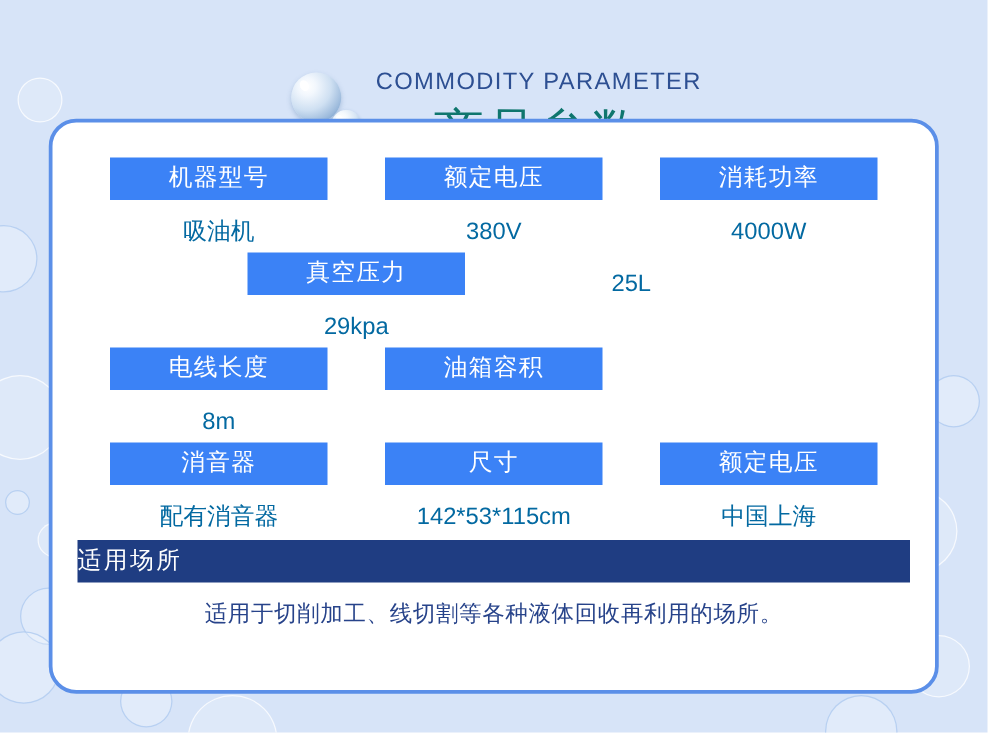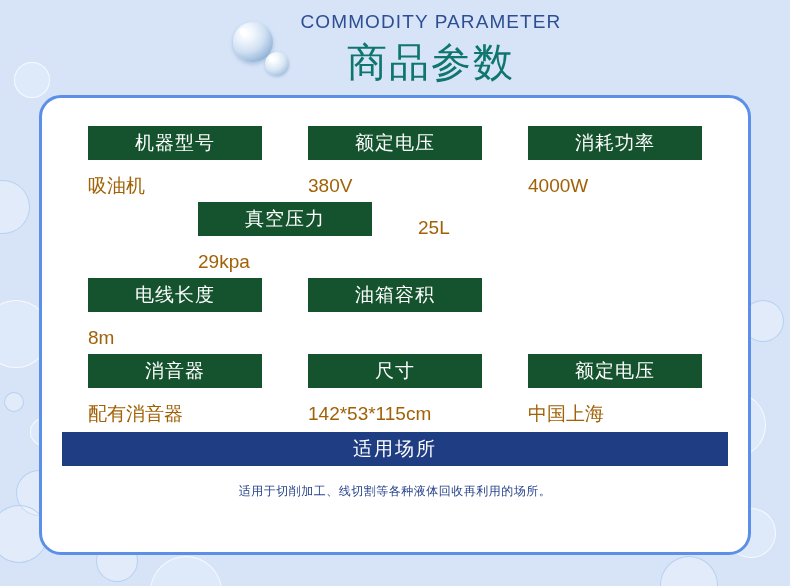--- a/index.html
+++ b/index.html
@@ -38,23 +38,24 @@
   .header {
     position: relative;
     z-index: 2;
     height: 92px;
     display: flex;
     align-items: flex-start;
     justify-content: center;
   }
   .header-inner {
     display: flex;
-    align-items: flex-end;
+    align-items: flex-start;
     gap: 6px;
-    padding-top: 8px;
+    padding-top: 20px;
+    margin-top: 32px;
   }
   .droplets {
     position: relative;
     width: 66px;
     height: 72px;
     flex: none;
   }
   .drop-big {
     position: absolute;
     left: 4px;
@@ -146,61 +147,61 @@
     display: flex;
     justify-content: center;
     gap: 46px;
     margin-bottom: 0;
   }
   .cell {
     width: 174px;
     flex: none;
   }
   .cell-label {
-    background: #14532d;
+    background: #3b82f6;
     color: #ffffff;
     font-size: 19px;
     text-align: center;
     line-height: 34px;
     height: 34px;
     letter-spacing: 1px;
     white-space: nowrap;
     overflow: hidden;
   }
   .cell-value {
     height: 42px;
     line-height: 51px;
-    text-align: left;
-    color: #a16207;
+    text-align: center;
+    color: #0369a1;
     font-size: 19px;
     white-space: nowrap;
   }
   .cell-value sup {
     font-size: 12px;
     vertical-align: super;
     line-height: 0;
   }
 
   .wide-row {
     padding: 0 10px;
     margin-top: 2px;
   }
   .wide-label {
     background: #1f3d82;
     color: #ffffff;
     font-size: 19px;
-    text-align: center;
+    text-align: left;
     line-height: 34px;
     height: 34px;
     letter-spacing: 2px;
   }
   .wide-value {
     text-align: center;
     color: #27438a;
-    font-size: 12px;
+    font-size: 18px;
     line-height: 50px;
     height: 60px;
     letter-spacing: .5px;
   }
 </style>
 </head>
 <body>
 
 <div class="bg-bubbles">
   <div class="bub" style="left:-18px; top:300px; width:66px; height:66px;"></div>

